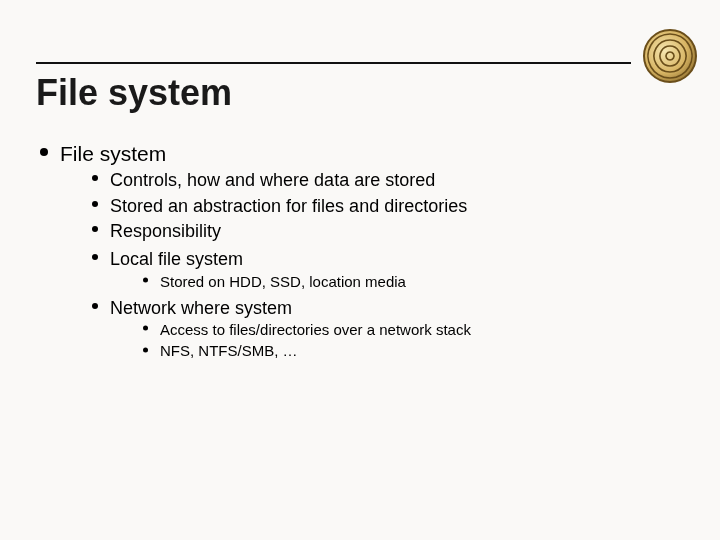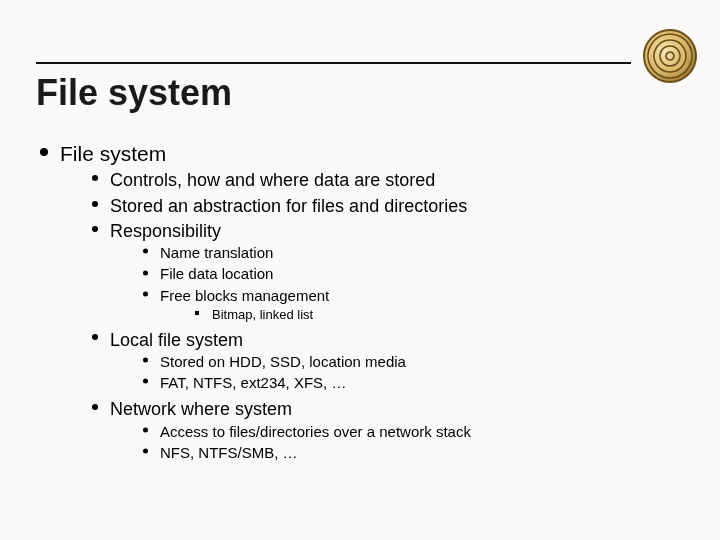--- a/index.html
+++ b/index.html
@@ -118,36 +118,25 @@
 
 <div class="content">
   <ul class="l1">
     <li class="disc">
       <span>File system</span>
       <ul class="l2">
         <li class="disc small"><span>Controls, how and where data are stored</span></li>
         <li class="disc small"><span>Stored an abstraction for files and directories</span></li>
         <li class="disc small">
           <span>Responsibility</span>
-          <ul class="l3">
-            <li class="disc tiny"><span>Name translation</span></li>
-            <li class="disc tiny"><span>File data location</span></li>
-            <li class="disc tiny">
-              <span>Free blocks management</span>
-              <ul class="l4">
-                <li class="square"><span>Bitmap, linked list</span></li>
-              </ul>
-            </li>
-          </ul>
         </li>
         <li class="disc small sec-gap">
           <span>Local file system</span>
           <ul class="l3">
             <li class="disc tiny"><span>Stored on HDD, SSD, location media</span></li>
-            <li class="disc tiny"><span>FAT, NTFS, ext234, XFS, …</span></li>
           </ul>
         </li>
         <li class="disc small sec-gap">
           <span>Network where system</span>
           <ul class="l3">
             <li class="disc tiny"><span>Access to files/directories over a network stack</span></li>
             <li class="disc tiny"><span>NFS, NTFS/SMB, …</span></li>
           </ul>
         </li>
       </ul>

